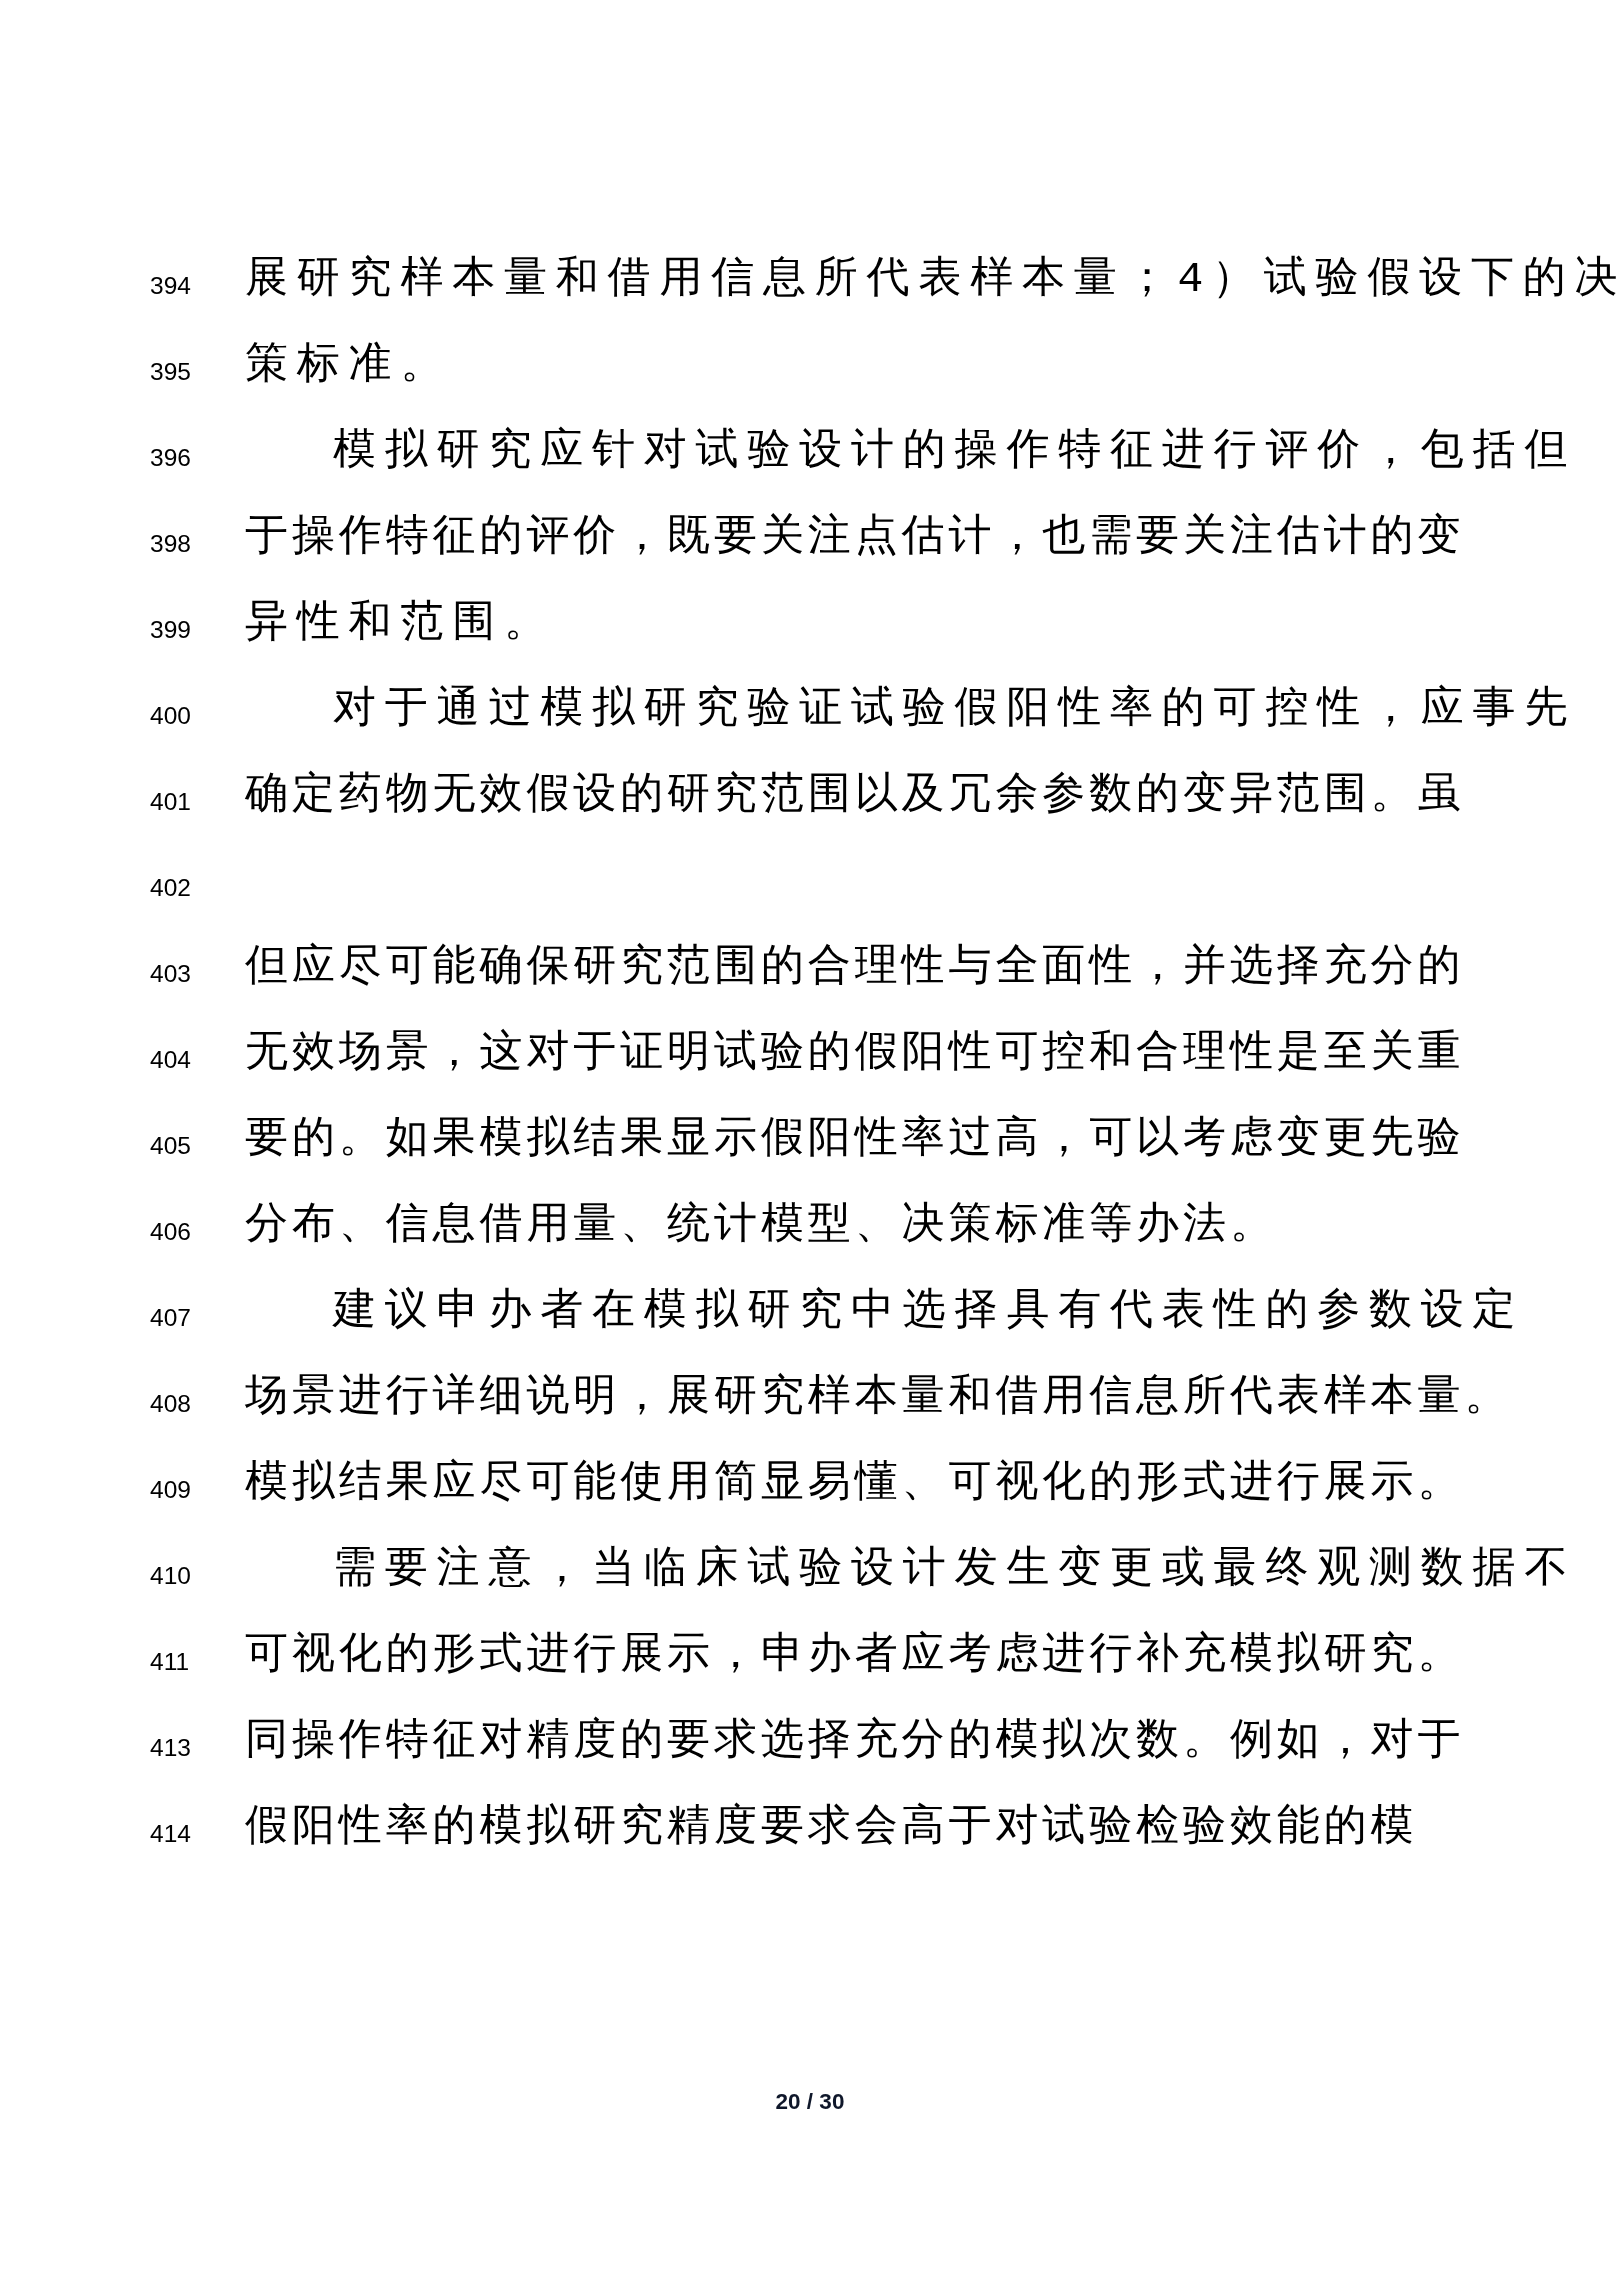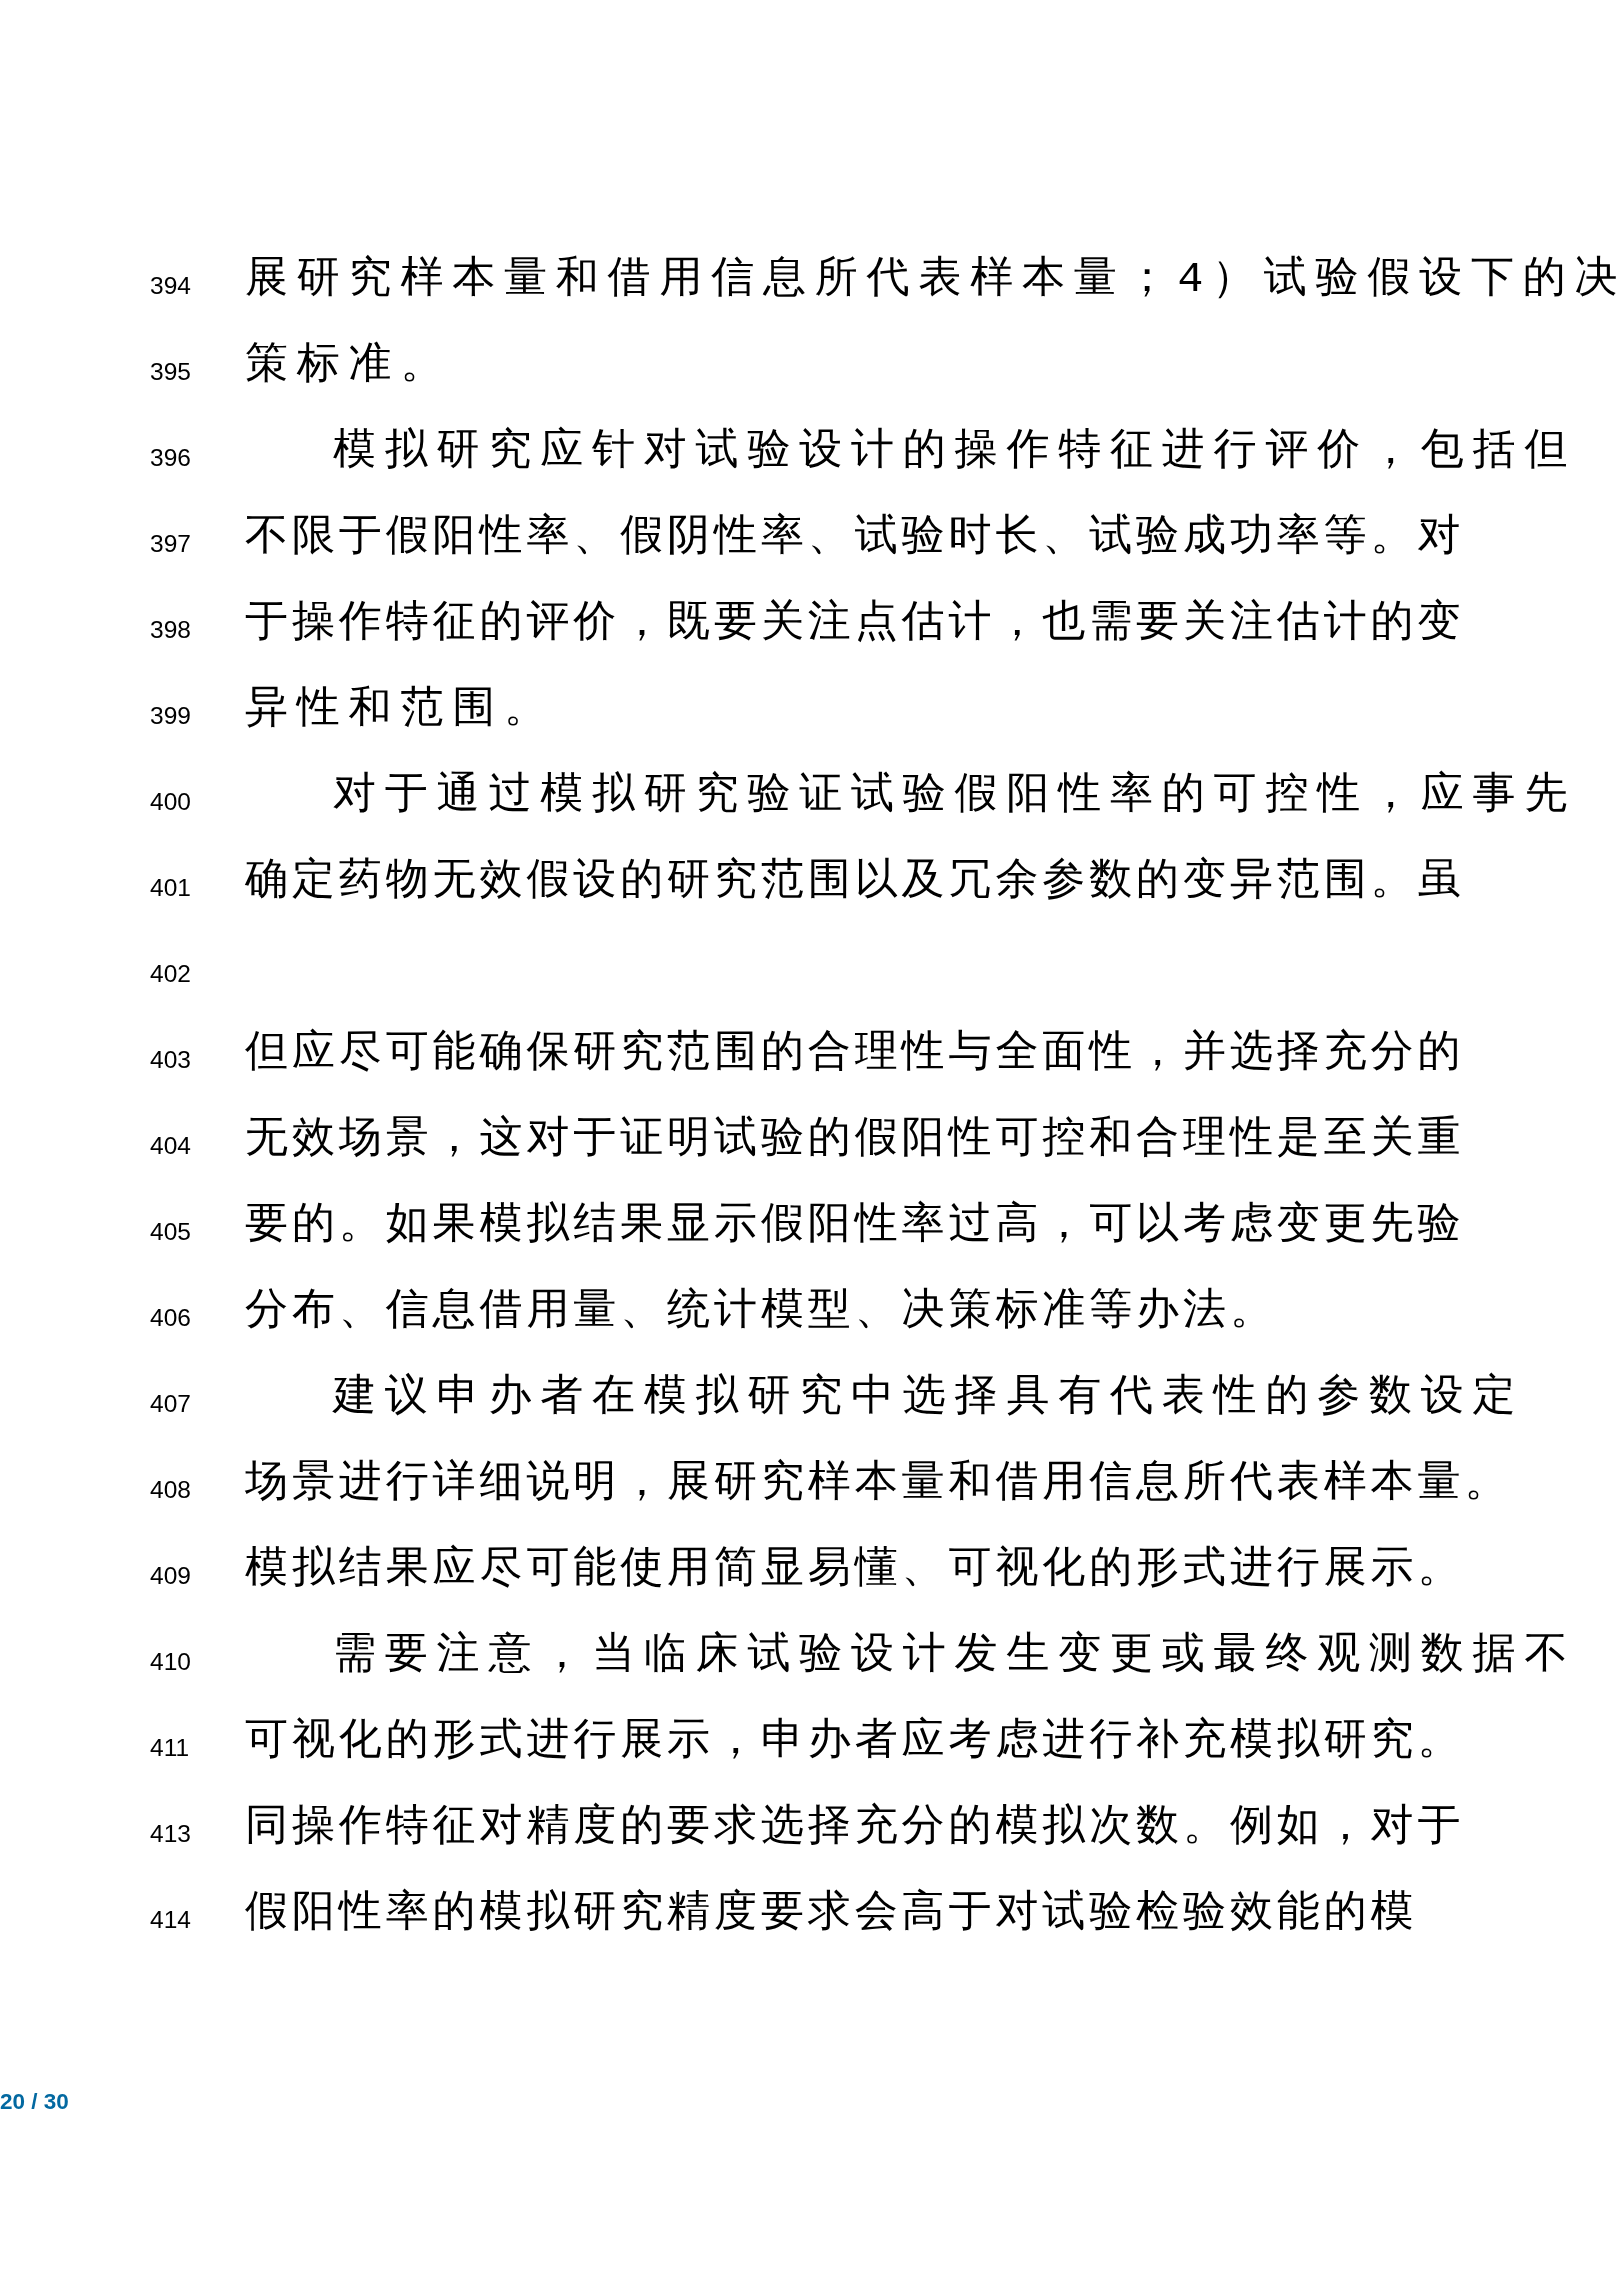--- a/index.html
+++ b/index.html
@@ -63,47 +63,43 @@
     }
     .line-text.indent {
       left: 333px;
       width: 1049px;
     }
     .page-number {
       position: absolute;
       left: 0;
       width: 1620px;
       top: 2049px;
-      text-align: left;
+      text-align: center;
       font-family: "Liberation Sans", sans-serif;
       font-weight: bold;
       font-size: 22.5px;
-      color: #0369a1;
+      color: #0f172a;
     }
   </style>
 </head>
 <body>
 
 <div class="page">
   <div class="lines">
     <div class="line">
       <span class="line-number">394</span>
       <span class="line-text">展研究样本量和借用信息所代表样本量；4）试验假设下的决</span>
     </div>
     <div class="line">
       <span class="line-number">395</span>
       <span class="line-text">策标准。</span>
     </div>
     <div class="line">
       <span class="line-number">396</span>
       <span class="line-text indent">模拟研究应针对试验设计的操作特征进行评价，包括但</span>
-    </div>
-    <div class="line">
-      <span class="line-number">397</span>
-      <span class="line-text tight">不限于假阳性率、假阴性率、试验时长、试验成功率等。对</span>
     </div>
     <div class="line">
       <span class="line-number">398</span>
       <span class="line-text tight">于操作特征的评价，既要关注点估计，也需要关注估计的变</span>
     </div>
     <div class="line">
       <span class="line-number">399</span>
       <span class="line-text">异性和范围。</span>
     </div>
     <div class="line">

